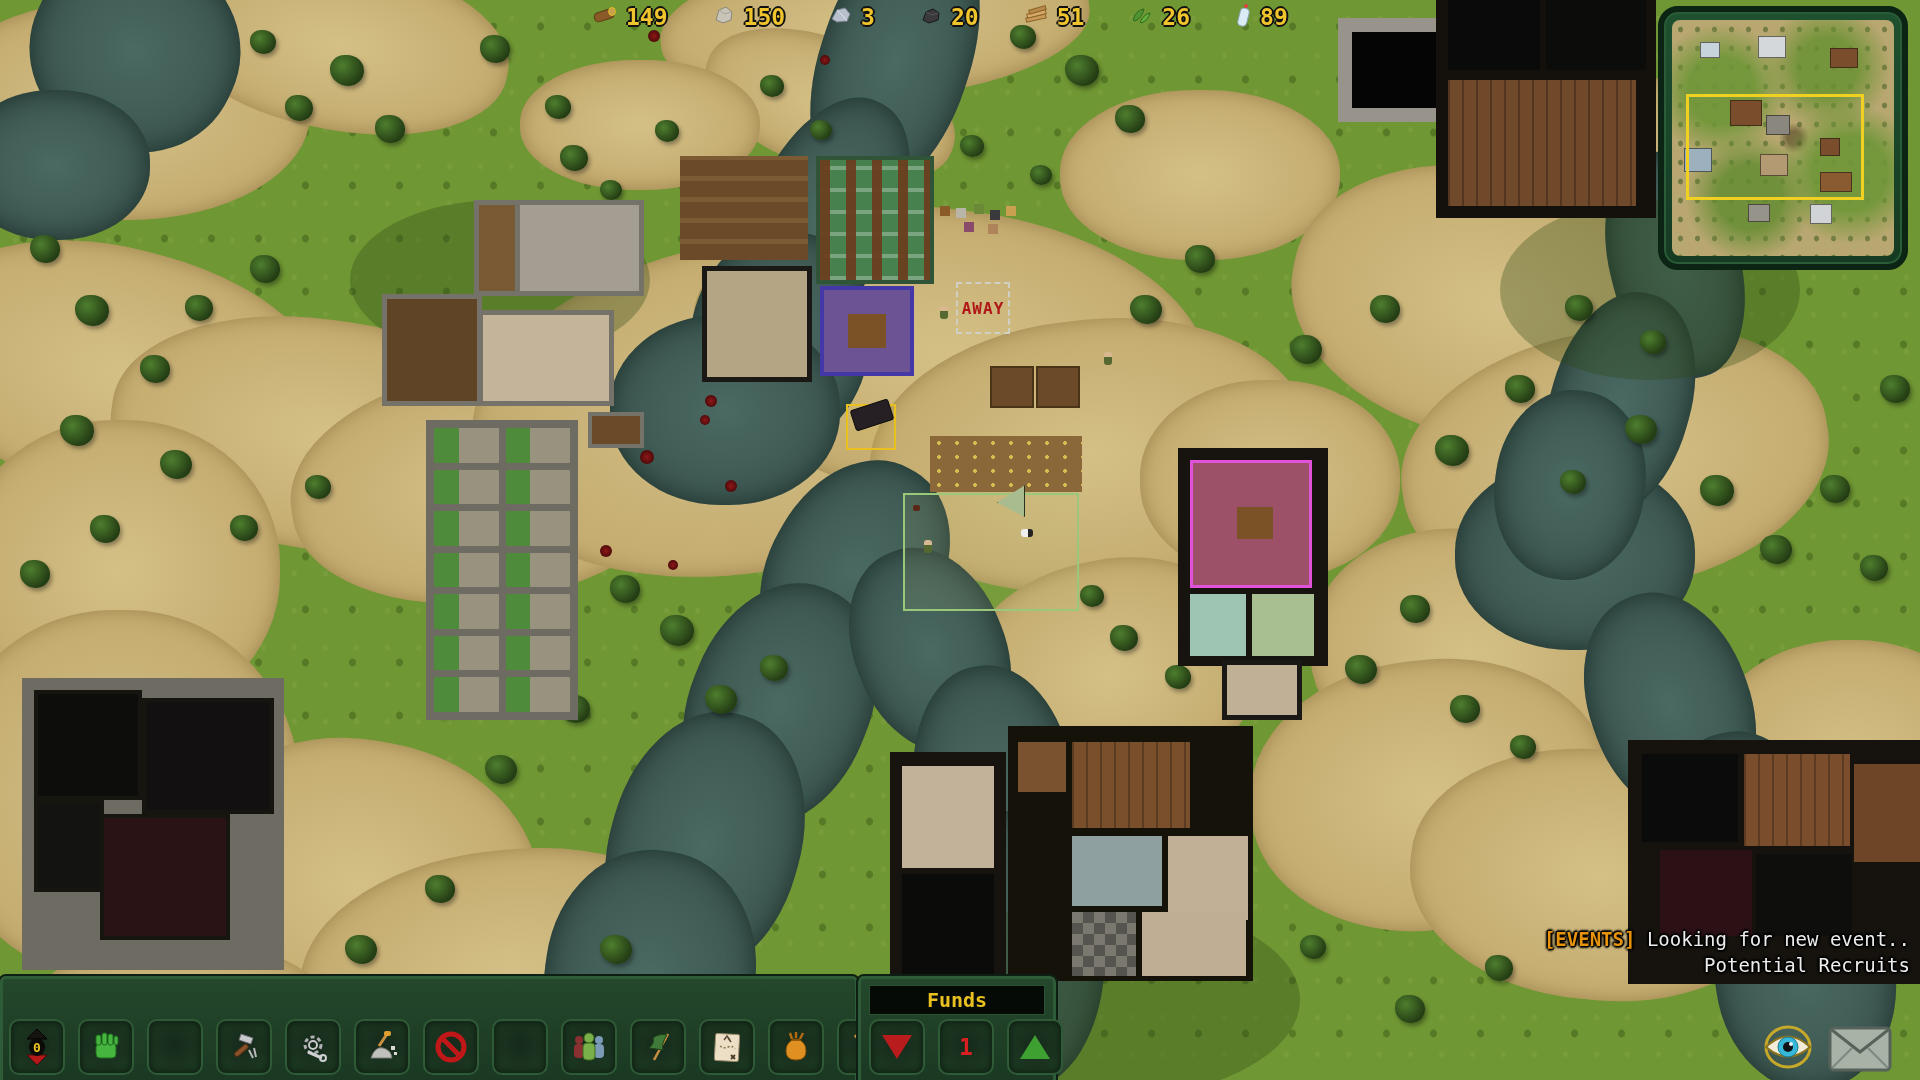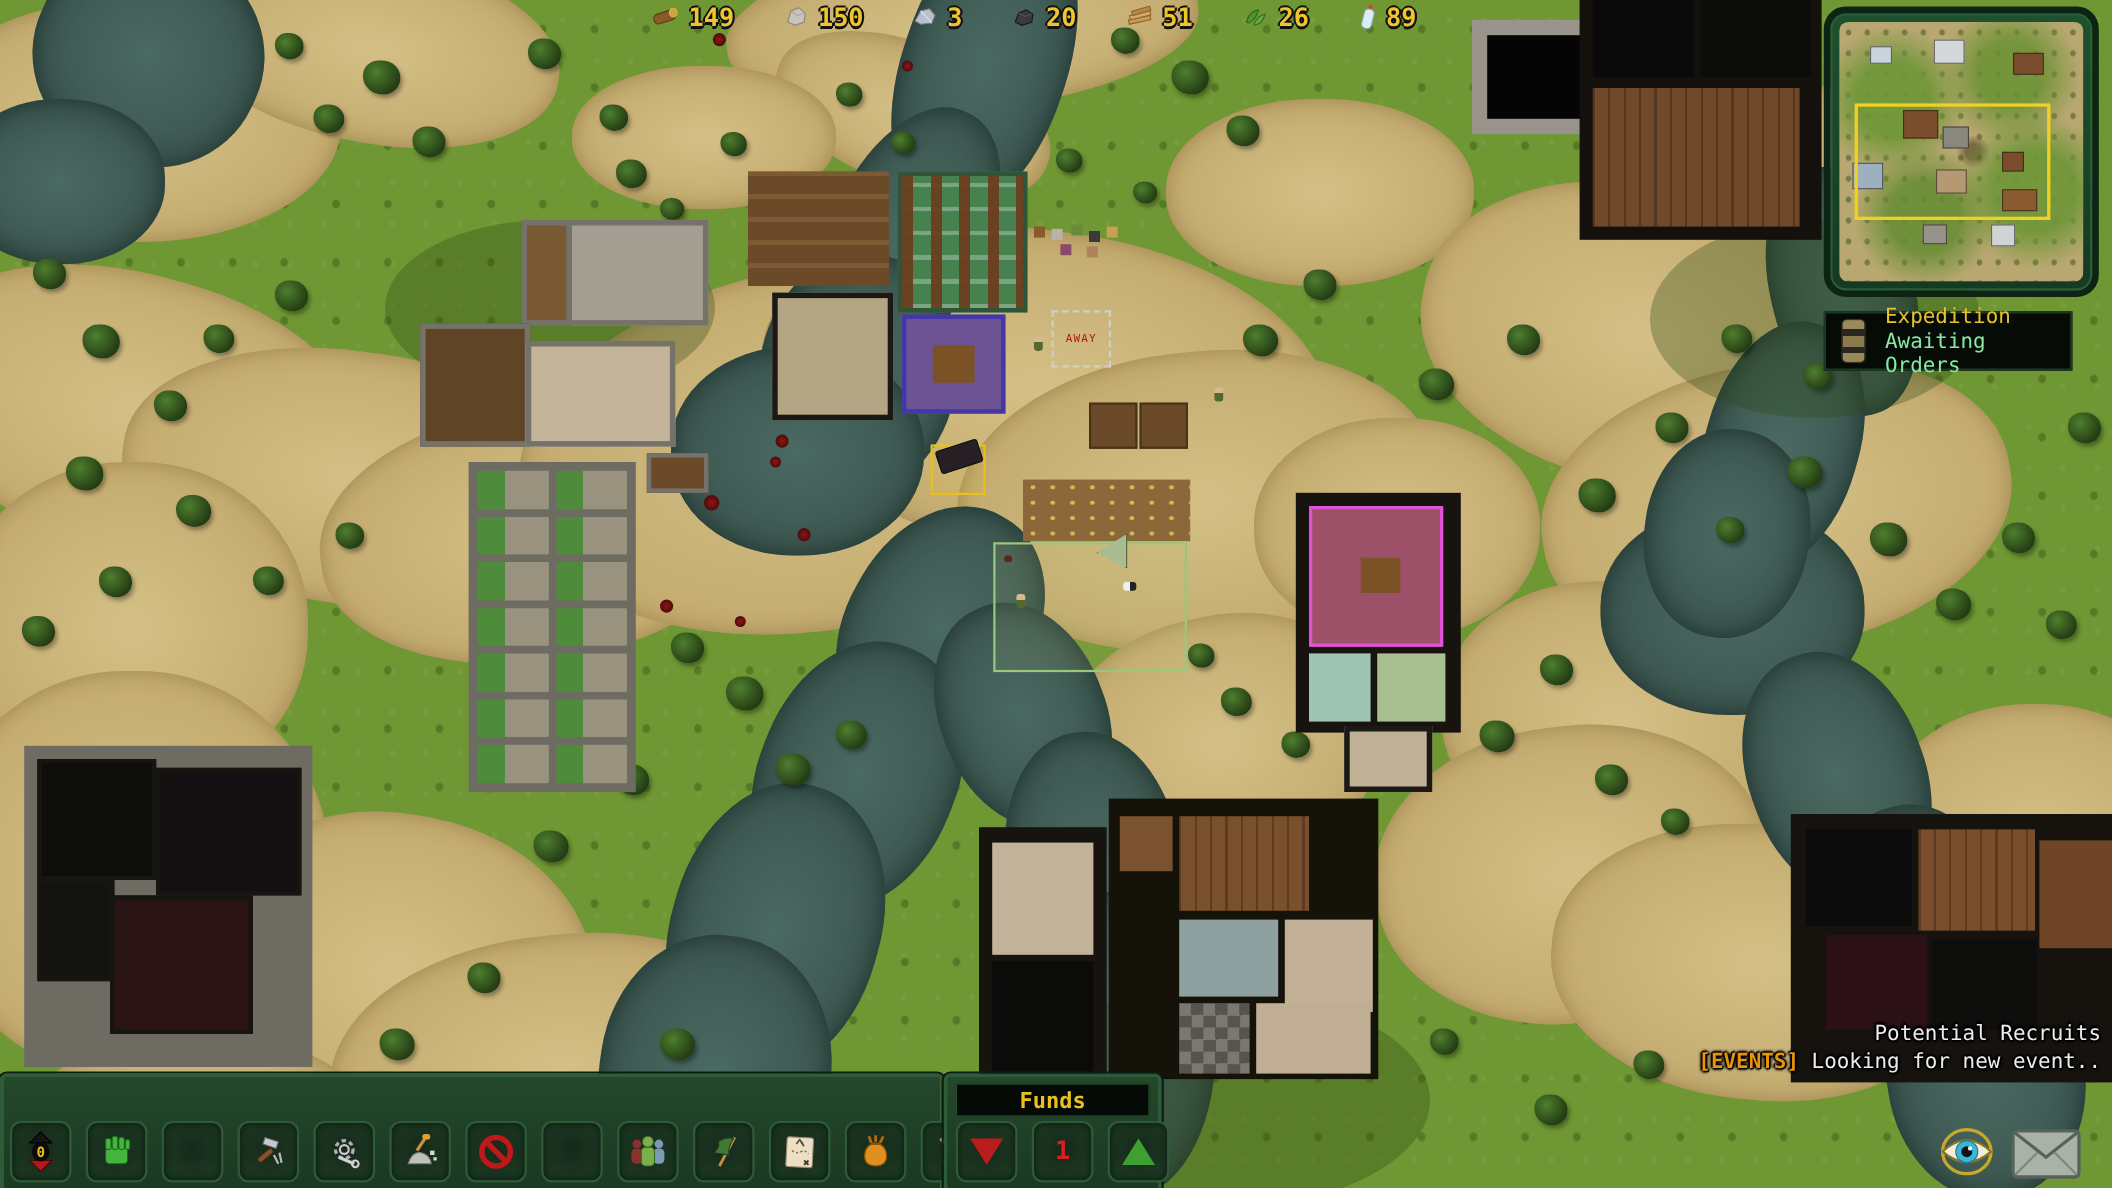--- a/index.html
+++ b/index.html
@@ -25,21 +25,21 @@
     background:radial-gradient(#8f1717,#4a0a0a 75%);}
   .pawn{position:absolute;width:8px;height:13px;border-radius:3px;
     background:linear-gradient(#d8b890 0 5px,#55682f 5px);}
   
   #selection-box{position:absolute;left:846px;top:404px;width:46px;height:42px;
     border:2px solid var(--selection_yellow);background:rgba(230,200,40,.08);}
   #selection-wagon{position:absolute;left:4px;top:-2px;width:38px;height:20px;
     background:#262025;border:1px solid #0c0c0c;transform:rotate(-18deg);border-radius:3px;}
   #away-box{position:absolute;left:956px;top:282px;width:50px;height:48px;
     border:2px dashed #cfcfc4;display:flex;align-items:center;justify-content:center;}
-  #away-box span{color:var(--away_red);font-size:10px;font-weight:normal;letter-spacing:1px;}
+  #away-box span{color:var(--away_red);font-size:16px;font-weight:bold;letter-spacing:1px;}
   
   #resource-bar{position:absolute;left:592px;top:2px;display:flex;gap:44px;z-index:30;}
   .res{display:flex;align-items:center;gap:8px;}
   .res b{color:var(--accent_yellow);font-size:23px;font-weight:bold;
     text-shadow:2px 0 0 #111,-2px 0 0 #111,0 2px 0 #111,0 -2px 0 #111,1px 1px 0 #111,-1px -1px 0 #111;}
   
   #minimap{position:absolute;left:1658px;top:6px;width:238px;height:252px;z-index:30;
     background:linear-gradient(#1e5130,#153a22);border:6px solid #0c2414;border-radius:20px;
     box-shadow:0 0 0 2px #2a5c38 inset;}
   #minimap-inner{position:absolute;left:8px;top:8px;right:8px;bottom:8px;border-radius:8px;
@@ -420,27 +420,20 @@
       <div class="mm-b" style="left:12px;top:128px;width:26px;height:22px;background:#9cb0be"></div>
       <div class="mm-b" style="left:88px;top:134px;width:26px;height:20px;background:#b49a72"></div>
       <div class="mm-b" style="left:148px;top:118px;width:18px;height:16px;background:#7a4e2c"></div>
       <div class="mm-b" style="left:148px;top:152px;width:30px;height:18px;background:#8a5a30"></div>
       <div class="mm-b" style="left:76px;top:184px;width:20px;height:16px;background:#96948a"></div>
       <div class="mm-b" style="left:138px;top:184px;width:20px;height:18px;background:#d0d4d6"></div>
       <div id="minimap-viewport"></div>
     </div>
   </div>
 
-  <div id="expedition-panel">
-    <div id="expedition-wagon"></div>
-    <div>
-      <div class="l1">Expedition</div>
-      <div class="l2">Awaiting Orders</div>
-    </div>
-  </div>
 
   <div class="panel" id="main-panel">
     <div id="toolbar">
       <div class="tool-btn">
         <svg width="36" height="38" viewBox="0 0 36 38">
           <polygon points="18,1 28,11 8,11" fill="#17130f" stroke="#000"></polygon>
           <polygon points="18,37 28,27 8,27" fill="#b41818" stroke="#4a0808"></polygon>
           <ellipse cx="18" cy="19" rx="8" ry="9" fill="#0c0a08"></ellipse>
           <text x="18" y="24" text-anchor="middle" font-family="DejaVu Sans Mono, monospace" font-size="13" font-weight="bold" fill="#e8c020">0</text>
         </svg>
@@ -548,22 +541,22 @@
       <div class="tool-btn">
           <span id="speed-value">1</span>
         </div>
       <div class="tool-btn">
           <div class="tri-up"></div>
         </div>
     </div>
   </div>
 
   <div id="events">
+    <div><span class="etag">[EVENTS]</span> <span class="etxt">Looking for new event..</span></div>
     <div><span class="etxt">Potential Recruits</span></div>
-    <div><span class="etag">[EVENTS]</span> <span class="etxt">Looking for new event..</span></div>
   </div>
 
   <div id="eye-button">
     <svg width="56" height="54" viewBox="0 0 56 54">
       <ellipse cx="28" cy="27" rx="22" ry="20" fill="none" stroke="#c8a828" stroke-width="3"></ellipse>
       <path d="M6 27 Q28 6 50 27 Q28 46 6 27 Z" fill="#f2ecd8" stroke="#8a7420" stroke-width="2"></path>
       <circle cx="28" cy="27" r="10" fill="#38b8d8" stroke="#1a7a96"></circle>
       <circle cx="28" cy="27" r="5" fill="#101418"></circle>
       <circle cx="31" cy="24" r="2" fill="#e8f4f8"></circle>
     </svg>

